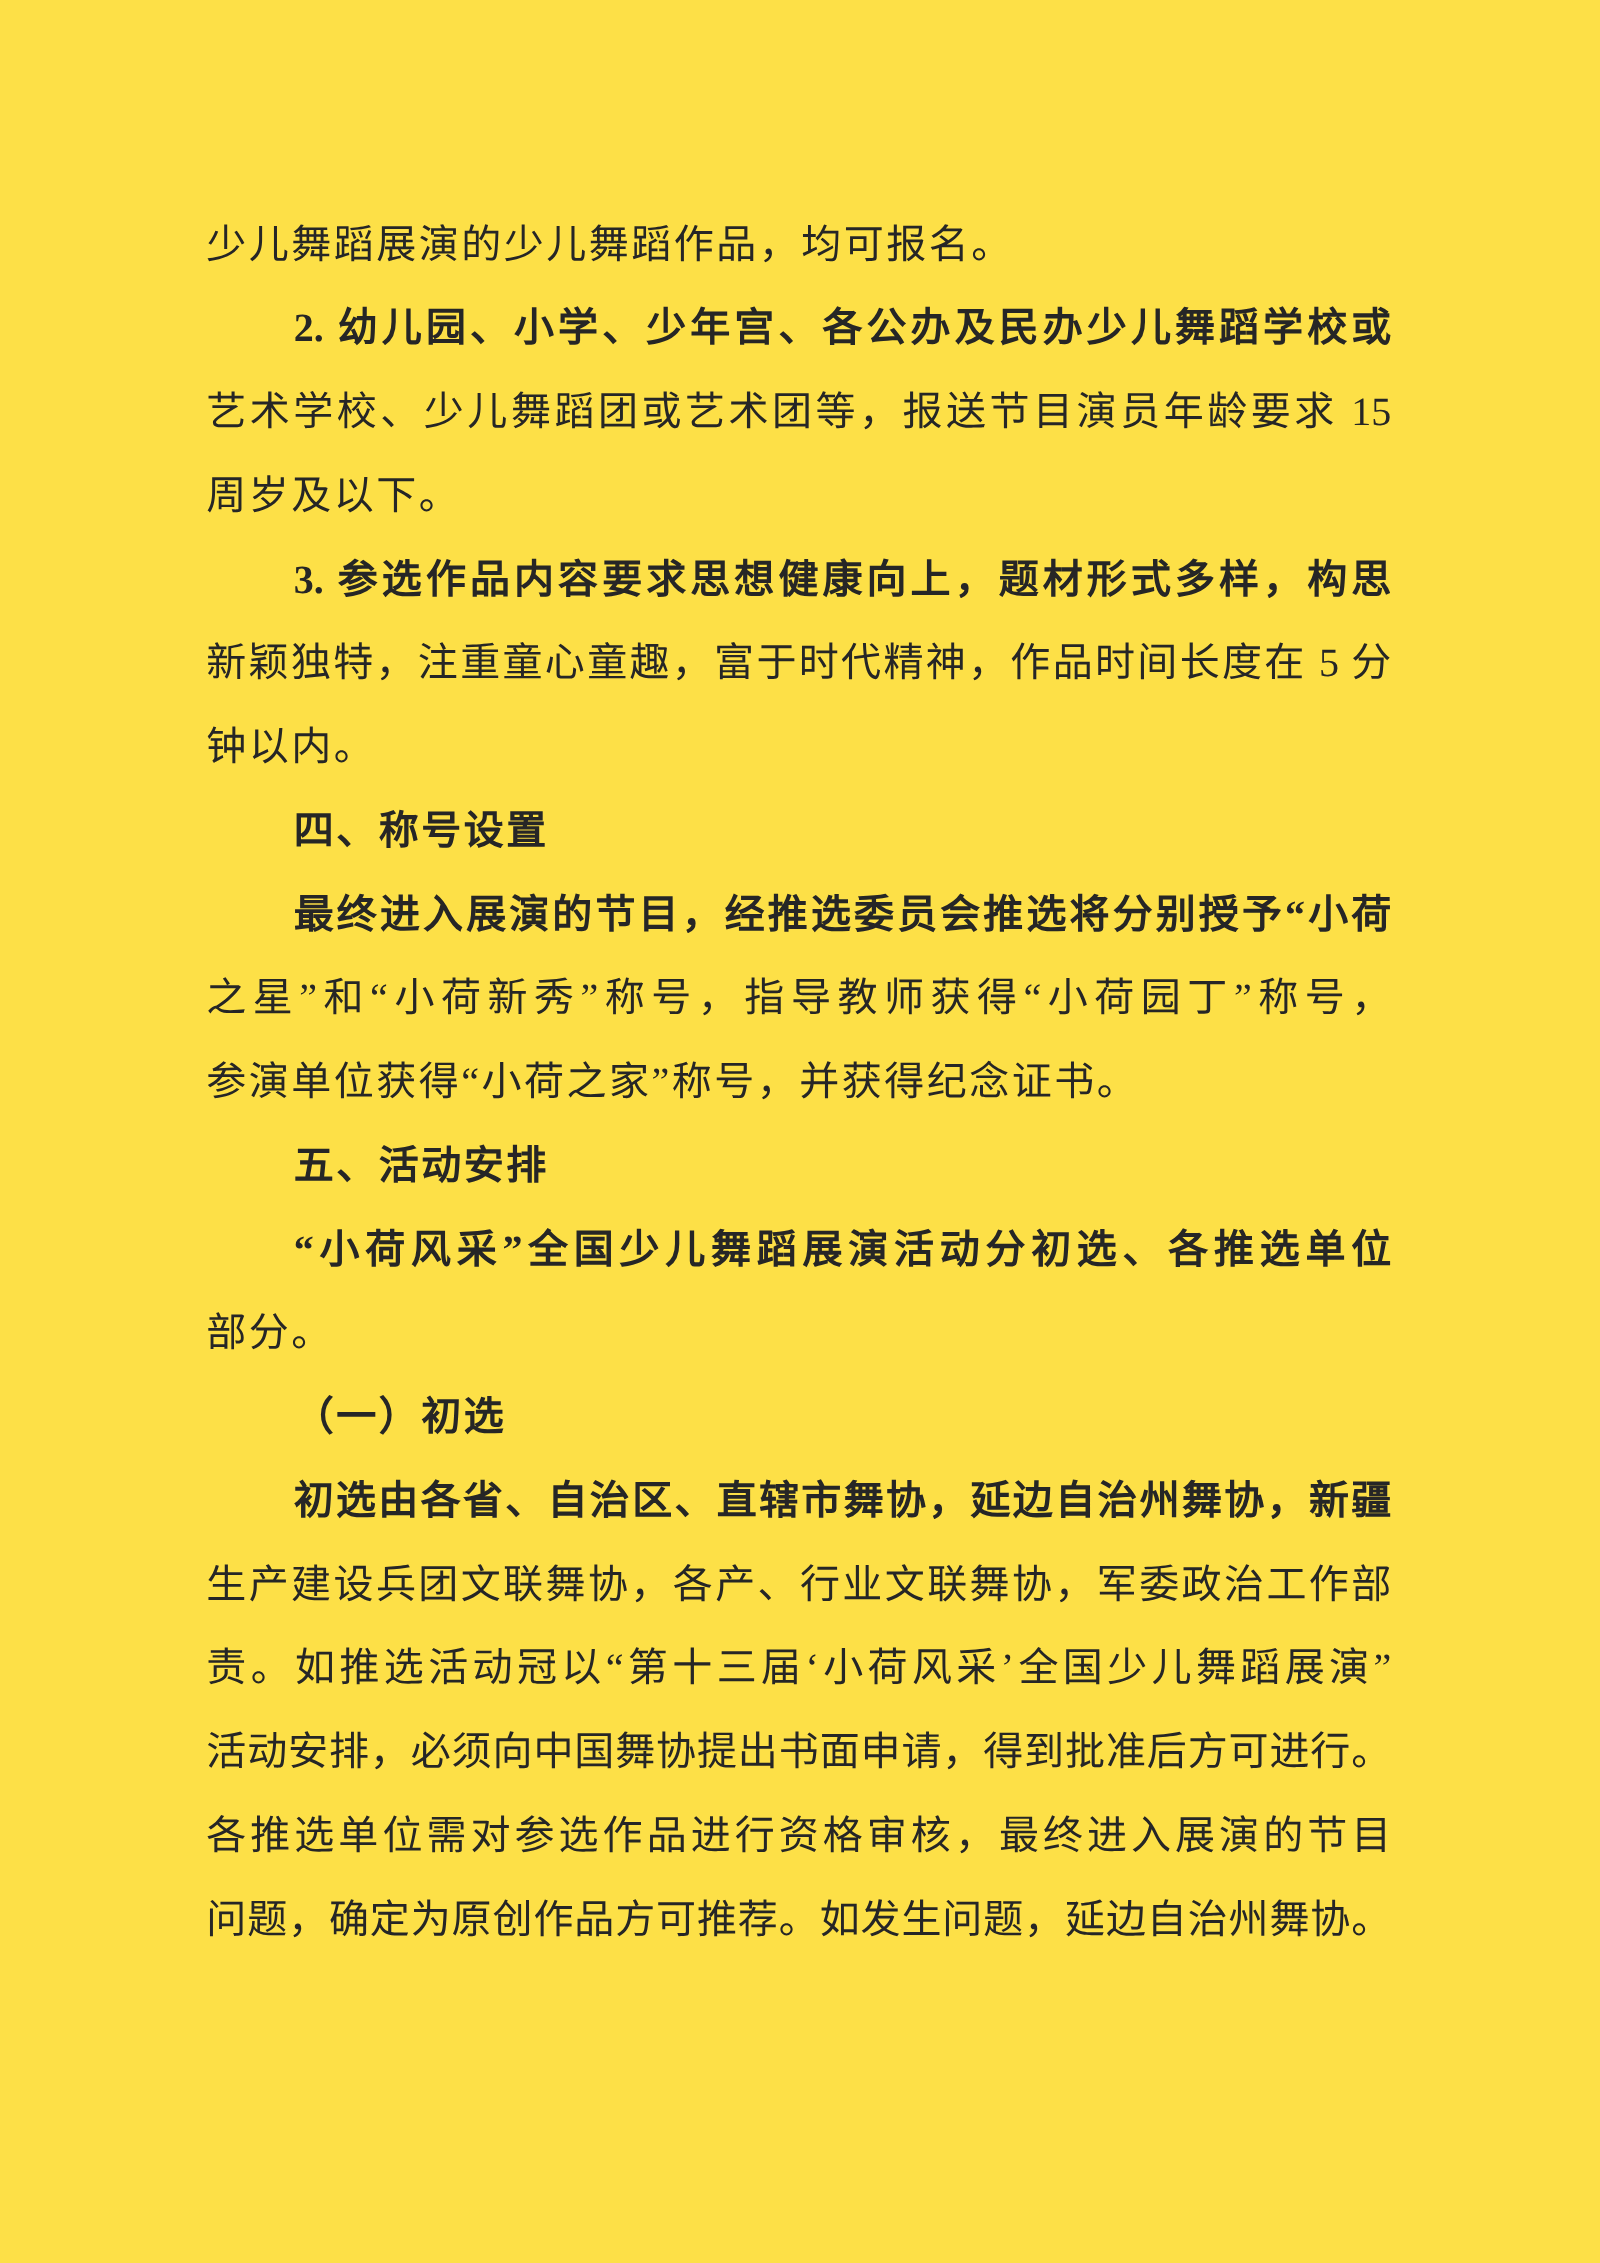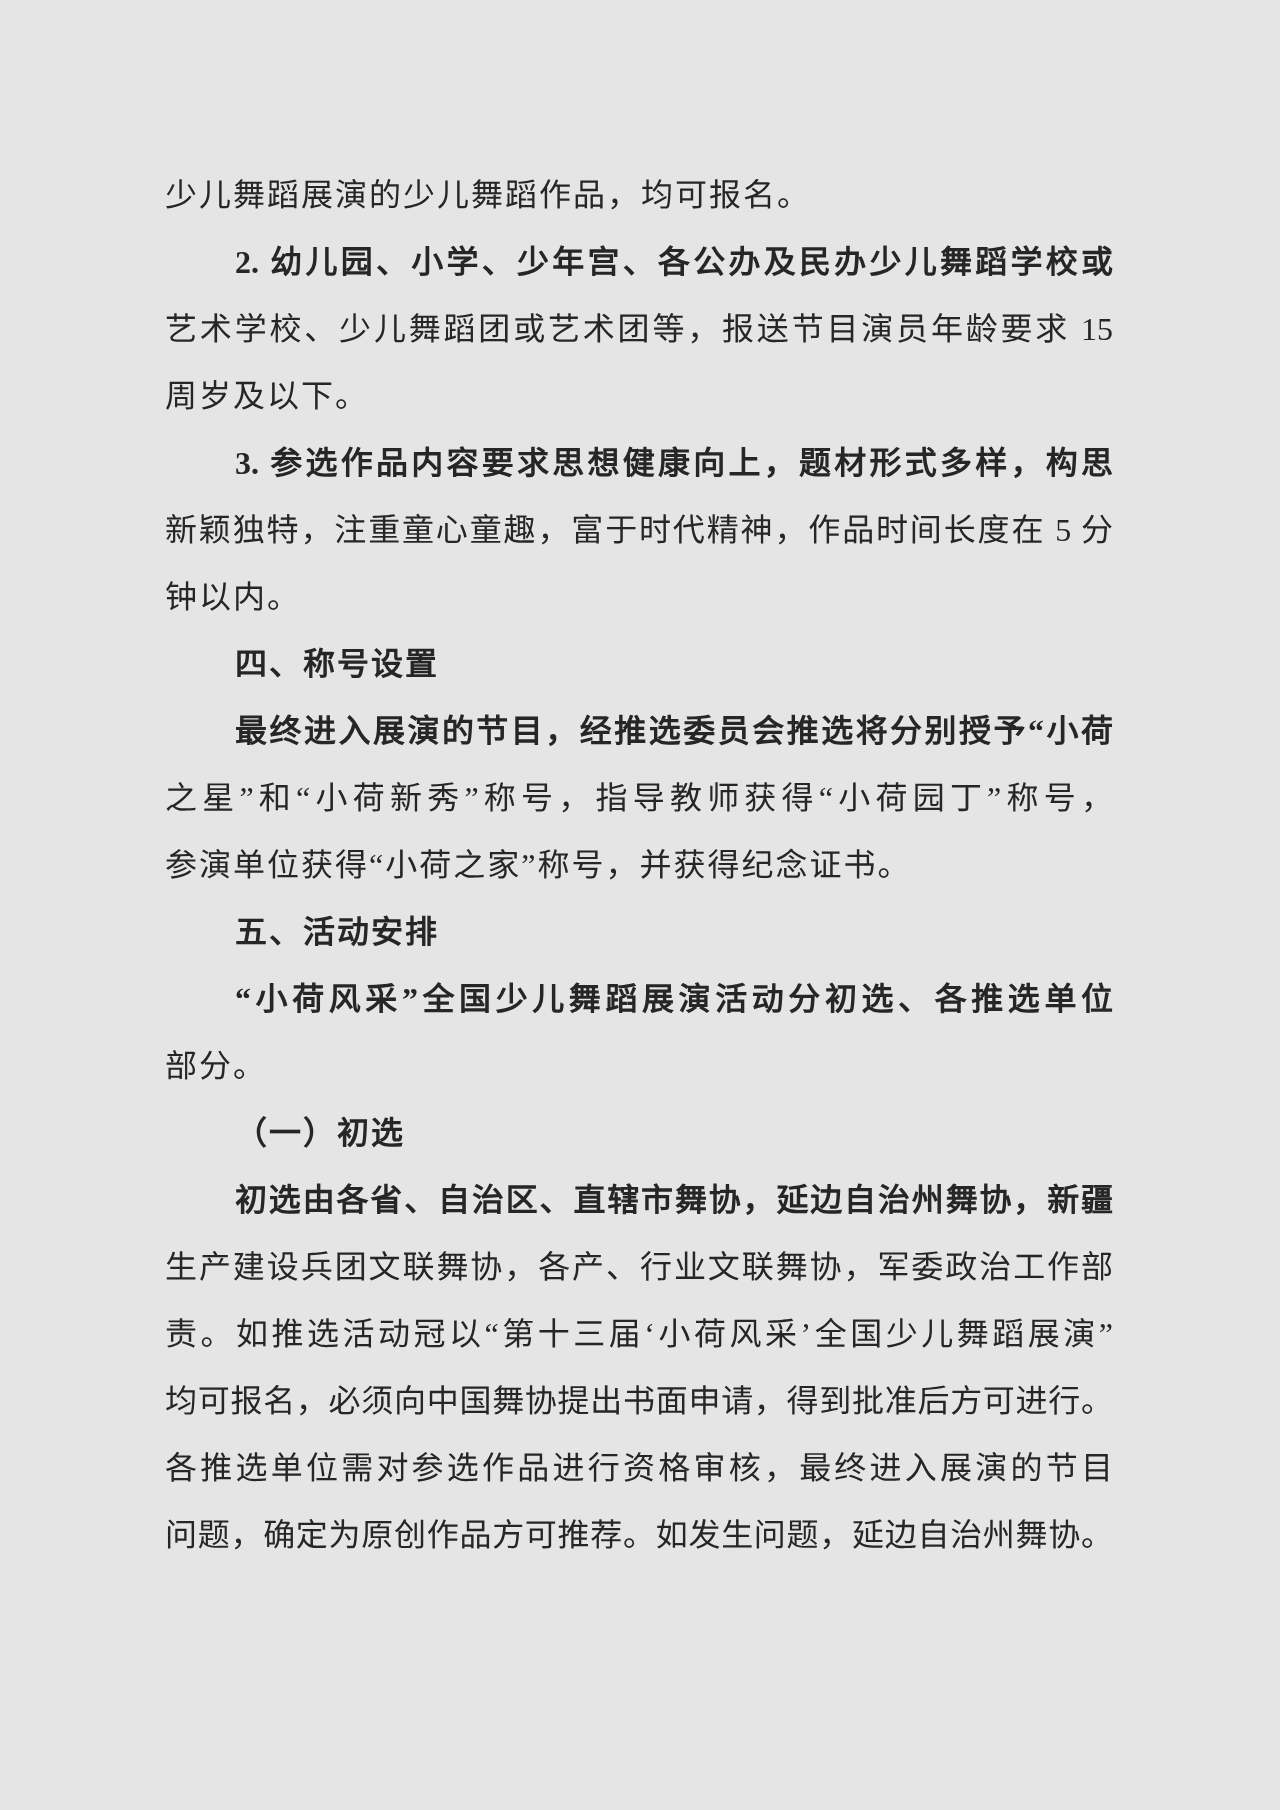--- a/index.html
+++ b/index.html
@@ -49,37 +49,37 @@
     letter-spacing: 2px;
   }
   .line.indent {
     text-indent: 70px;
     font-weight: bold;
   }
 </style>
 </head>
 <body>
 
-<div class="page" style="background: #e5e5e5;">
+<div class="page" style="background: #fde047;">
   <div class="doc" style="color: rgb(38, 38, 38);">
       <div class="line end">少儿舞蹈展演的少儿舞蹈作品，均可报名。</div>
       <div class="line fill indent">2. 幼儿园、小学、少年宫、各公办及民办少儿舞蹈学校或</div>
       <div class="line fill">艺术学校、少儿舞蹈团或艺术团等，报送节目演员年龄要求 15</div>
       <div class="line end">周岁及以下。</div>
       <div class="line fill indent">3. 参选作品内容要求思想健康向上，题材形式多样，构思</div>
       <div class="line fill">新颖独特，注重童心童趣，富于时代精神，作品时间长度在 5 分</div>
       <div class="line end">钟以内。</div>
       <div class="line end indent">四、称号设置</div>
       <div class="line fill indent">最终进入展演的节目，经推选委员会推选将分别授予“小荷</div>
       <div class="line fill">之星”和“小荷新秀”称号，指导教师获得“小荷园丁”称号，</div>
       <div class="line end">参演单位获得“小荷之家”称号，并获得纪念证书。</div>
       <div class="line end indent">五、活动安排</div>
       <div class="line fill indent">“小荷风采”全国少儿舞蹈展演活动分初选、各推选单位</div>
       <div class="line end">部分。</div>
       <div class="line end indent">（一）初选</div>
       <div class="line fill indent">初选由各省、自治区、直辖市舞协，延边自治州舞协，新疆</div>
       <div class="line fill">生产建设兵团文联舞协，各产、行业文联舞协，军委政治工作部</div>
       <div class="line fill">责。如推选活动冠以“第十三届‘小荷风采’全国少儿舞蹈展演”</div>
-      <div class="line fill">均可报名，必须向中国舞协提出书面申请，得到批准后方可进行。</div>
+      <div class="line fill">活动安排，必须向中国舞协提出书面申请，得到批准后方可进行。</div>
       <div class="line fill">各推选单位需对参选作品进行资格审核，最终进入展演的节目</div>
       <div class="line fill">问题，确定为原创作品方可推荐。如发生问题，延边自治州舞协。</div>
     </div>
 </div>
 
 </body></html>

